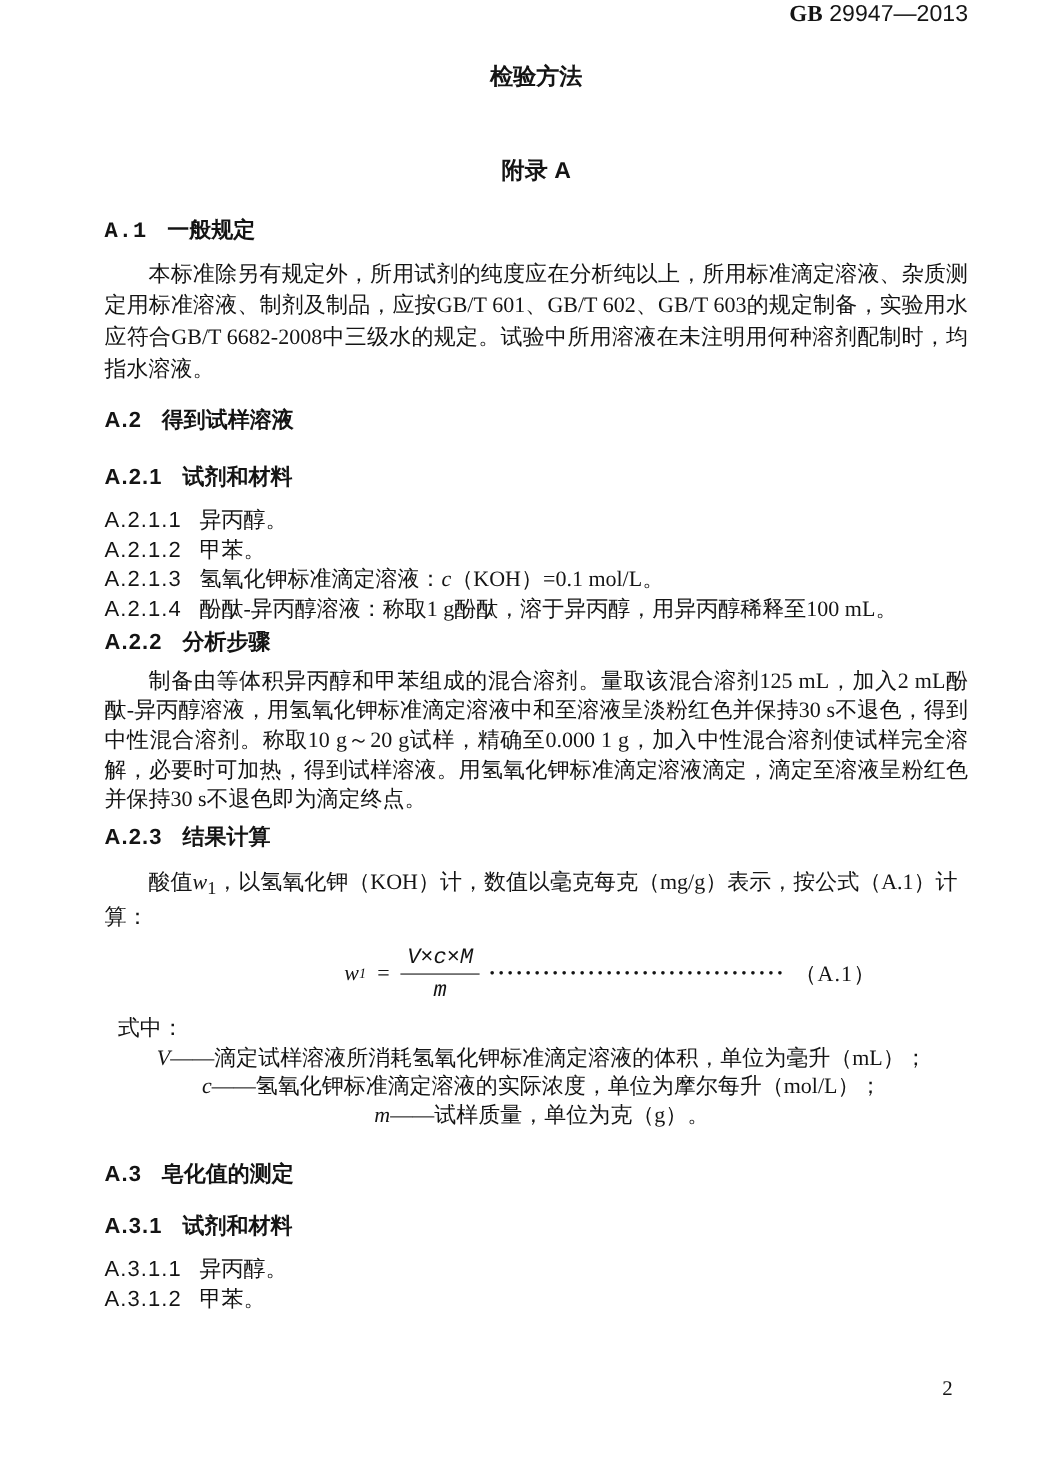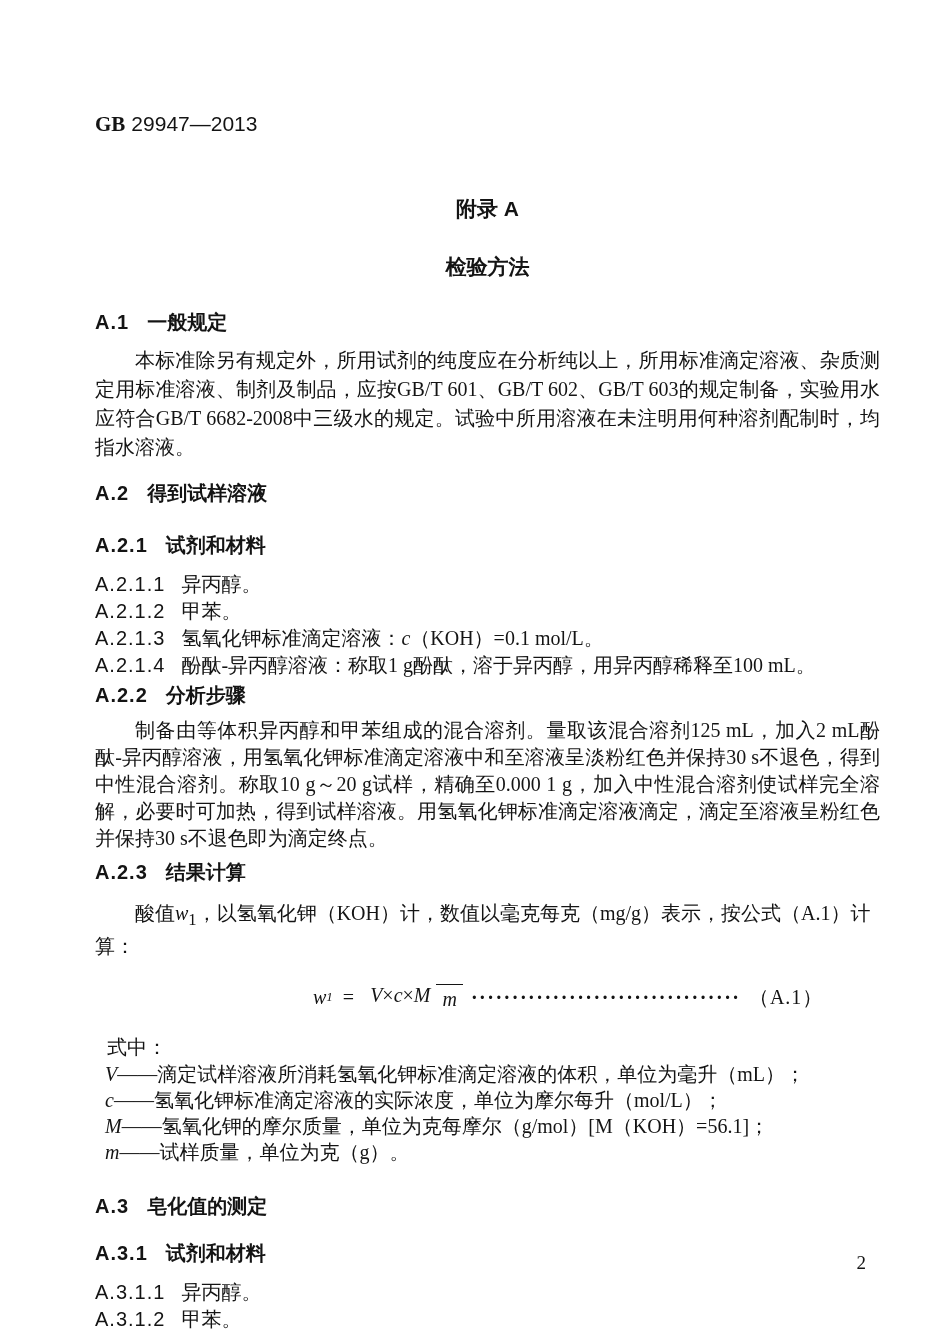--- a/index.html
+++ b/index.html
@@ -5,37 +5,37 @@
   * { margin:0; padding:0; box-sizing:border-box; }
   html,body { background:#ffffff; }
   .page {
     width:950px; height:1344px; position:relative; overflow:hidden;
     background:#ffffff; color:#141414;
     padding:0 70px 0 95px;
     font-family:"Liberation Serif","DejaVu Serif",serif;
     font-size:20px;
   }
   
-  .hdr { margin-top:112px; font-size:21px; line-height:24px; }
+  .hdr { text-align:right; font-size:21px; line-height:24px; }
   .hdr .gb { font-weight:bold; margin-right:6px; }
   .hdr .no { font-family:"Liberation Sans","DejaVu Sans",sans-serif; }
   
   .h-center {
     text-align:center; font-weight:bold; font-size:21px; line-height:26px;
     font-family:"Liberation Sans","DejaVu Sans",sans-serif;
   }
   .t1 { margin-top:60px; }
   .t2 { margin-top:32px; }
   
   .h-sec {
     font-family:"Liberation Sans","DejaVu Sans",sans-serif;
     font-weight:bold; font-size:20px; line-height:24px;
   }
   .h-sec .hn { margin-right:18px; letter-spacing:1px; }
-  .s-a1   { margin-top:30px; }
+  .s-a1   { margin-top:30px;font-family:Liberation Mono, monospace; }
   .s-a2   { margin-top:19px; }
   .s-a21  { margin-top:28px; }
   .s-a22  { margin-top:4px; }
   .s-a23  { margin-top:8px; }
   .s-a3   { margin-top:29px; }
   .s-a31  { margin-top:23px; }
   
   .para { text-align:justify; text-indent:2em; }
   .p1 { margin-top:12px; line-height:29px; }
   .p2 { margin-top:10px; line-height:27px; }
@@ -50,45 +50,45 @@
   }
   .it { font-style:italic; }
   
   .formula {
     margin-top:8px; margin-left:218px; height:58px;
     display:flex; align-items:center; white-space:nowrap;
   }
   .formula .lhs { font-style:italic; }
   .formula sub { font-size:13px; font-style:italic; }
   .formula .eq { margin:0 10px; }
-  .frac { display:inline-flex; flex-direction:row; align-items:center; }
+  .frac { display:inline-flex; flex-direction:column; align-items:center;font-family:Liberation Mono, monospace; }
   .frac .fn { padding:0 6px 3px; }
   .frac .fd { border-top:1.6px solid #141414; padding:3px 6px 0; align-self:stretch; text-align:center; }
   .frac .it { font-style:italic; }
   .dots { margin:0 8px; letter-spacing:1.5px; font-weight:bold; max-width:270px; overflow:hidden; }
   .eqlabel { letter-spacing:1px; }
   
   .where { margin-top:8px; margin-left:12px; line-height:26px; }
-  .vars { margin-top:1px; margin-left:10px; }
+  .vars { margin-top:1px; margin-left:10px;text-align:center; }
   .var-line { line-height:26px; }
   .var-line .sym { font-style:italic; }
   
   .pageno { position:absolute; top:1252px; right:84px; font-size:19px; }
 </style>
 </head>
 <body>
 
 <div class="page">
 
   <div class="hdr">
     <span class="gb">GB</span><span class="no">29947—2013</span>
   </div>
 
+  <div class="h-center t2">检验方法</div>
   <div class="h-center t1">附录 A</div>
-  <div class="h-center t2">检验方法</div>
 
   <div class="h-sec s-a1">
     <span class="hn">A.1</span><span>一般规定</span>
   </div>
   <p class="para p1">本标准除另有规定外，所用试剂的纯度应在分析纯以上，所用标准滴定溶液、杂质测定用标准溶液、制剂及制品，应按GB/T 601、GB/T 602、GB/T 603的规定制备，实验用水应符合GB/T 6682-2008中三级水的规定。试验中所用溶液在未注明用何种溶剂配制时，均指水溶液。</p>
 
   <div class="h-sec s-a2">
     <span class="hn">A.2</span><span>得到试样溶液</span>
   </div>
 
@@ -139,23 +139,20 @@
   <div class="where">式中：</div>
 
   <div class="vars">
     <div class="var-line">
       <span class="sym">V</span><span>——</span><span>滴定试样溶液所消耗氢氧化钾标准滴定溶液的体积，单位为毫升（mL）；</span>
     </div>
     <div class="var-line">
       <span class="sym">c</span><span>——</span><span>氢氧化钾标准滴定溶液的实际浓度，单位为摩尔每升（mol/L）；</span>
     </div>
     <div class="var-line">
-      <span class="sym">M</span><span>——</span><span>氢氧化钾的摩尔质量，单位为克每摩尔（g/mol）[M（KOH）=56.1]；</span>
-    </div>
-    <div class="var-line">
       <span class="sym">m</span><span>——</span><span>试样质量，单位为克（g）。</span>
     </div>
   </div>
 
   <div class="h-sec s-a3">
     <span class="hn">A.3</span><span>皂化值的测定</span>
   </div>
 
   <div class="h-sec s-a31">
     <span class="hn">A.3.1</span><span>试剂和材料</span>

